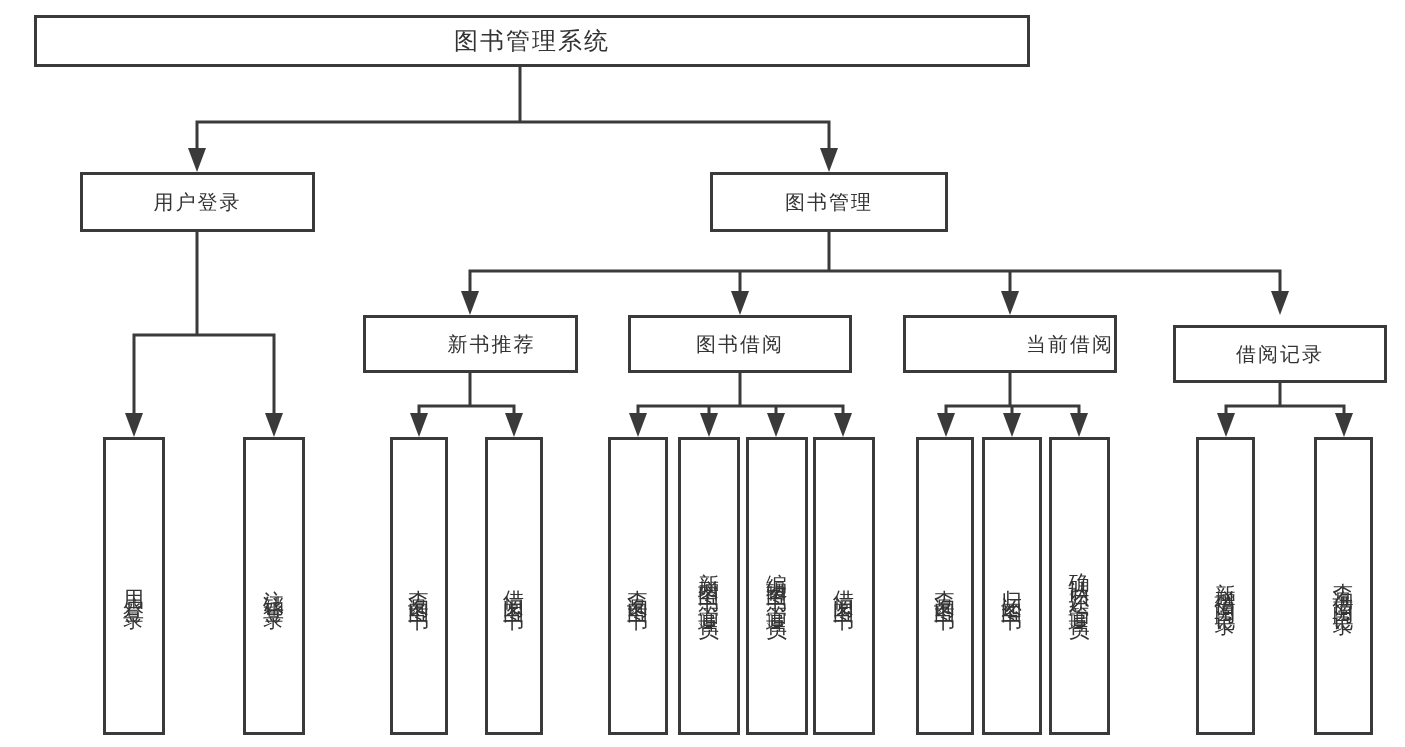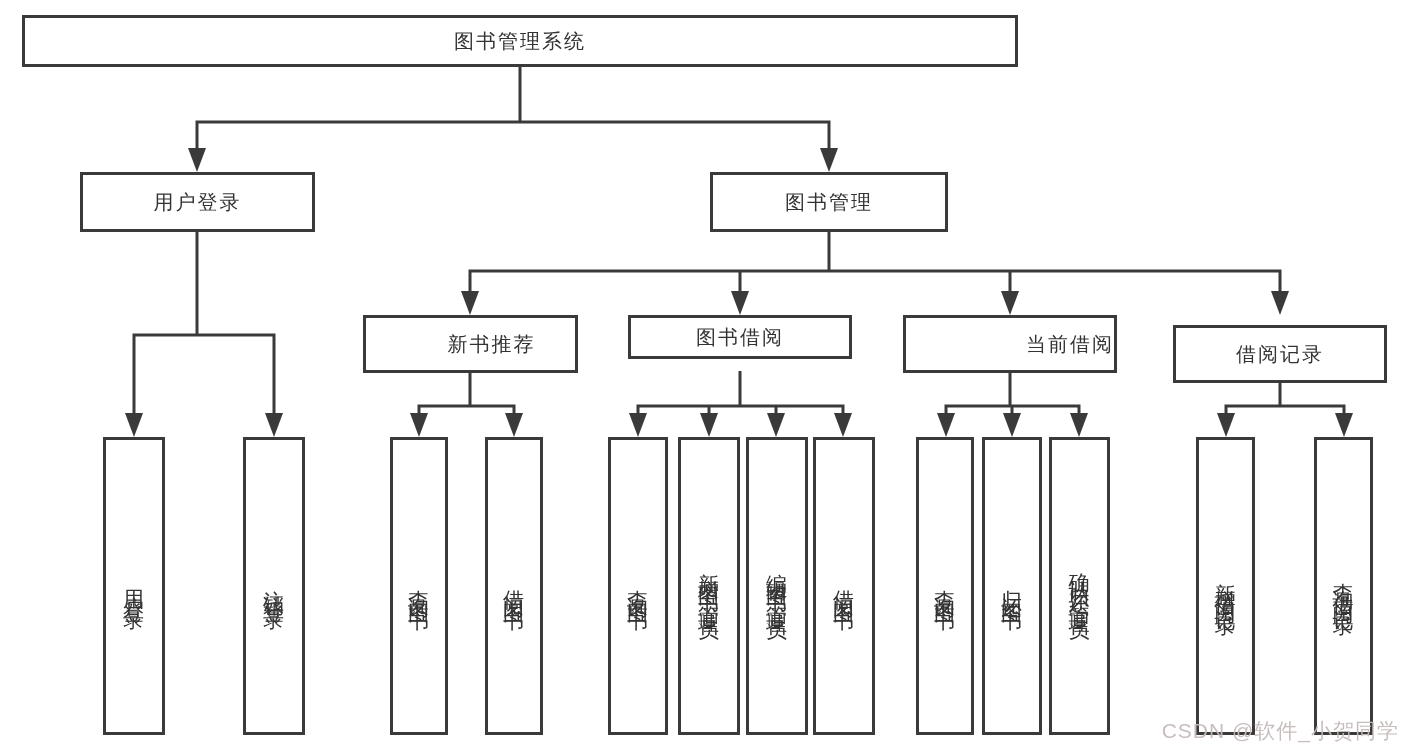--- a/index.html
+++ b/index.html
@@ -30,22 +30,23 @@
     display: flex;
     align-items: center;
     justify-content: center;
     text-align: center;
   }
   .hnode {
     font-size: 20px;
     letter-spacing: 2px;
   }
   .root-node {
-    font-size: 20px;
+    font-size: 24px;
     letter-spacing: 2px;
+    margin-left: 12px;
   }
   .leaf {
     font-size: 21px;
   }
   .leaf .vtext {
     writing-mode: vertical-rl;
     letter-spacing: 0.32em;
     line-height: 1.0;
     white-space: nowrap;
   }
@@ -127,21 +128,21 @@
   <div class="node hnode" style="left:80px; top:172px; width:235px; height:60px;">
     <span>用户登录</span>
   </div>
   <div class="node hnode" style="left:710px; top:172px; width:238px; height:60px;">
     <span>图书管理</span>
   </div>
 
   <div class="node hnode" style="left:363px; top:315px; width:215px; height:58px;padding-left:42px;">
     <span>新书推荐</span>
   </div>
-  <div class="node hnode" style="left:628px; top:315px; width:224px; height:44px;">
+  <div class="node hnode" style="left:628px; top:315px; width:224px; height:58px;">
     <span>图书借阅</span>
   </div>
   <div class="node hnode" style="left:903px; top:315px; width:214px; height:58px;justify-content:flex-end;">
     <span>当前借阅</span>
   </div>
   <div class="node hnode" style="left:1173px; top:315px; width:214px; height:58px;margin-top:10px;">
     <span>借阅记录</span>
   </div>
 
   <div class="node leaf" style="left:103px; top:437px; width:62px; height:298px;">
@@ -181,15 +182,14 @@
     <span class="vtext">确认归还（管理员）</span>
   </div>
 
   <div class="node leaf" style="left:1196px; top:437px; width:59px; height:298px;">
     <span class="vtext">新增借阅记录</span>
   </div>
   <div class="node leaf" style="left:1314px; top:437px; width:59px; height:298px;">
     <span class="vtext">查询借阅记录</span>
   </div>
 
-  <div class="watermark">CSDN @软件_小贺同学</div>
 
 </div>
 
 </body></html>

